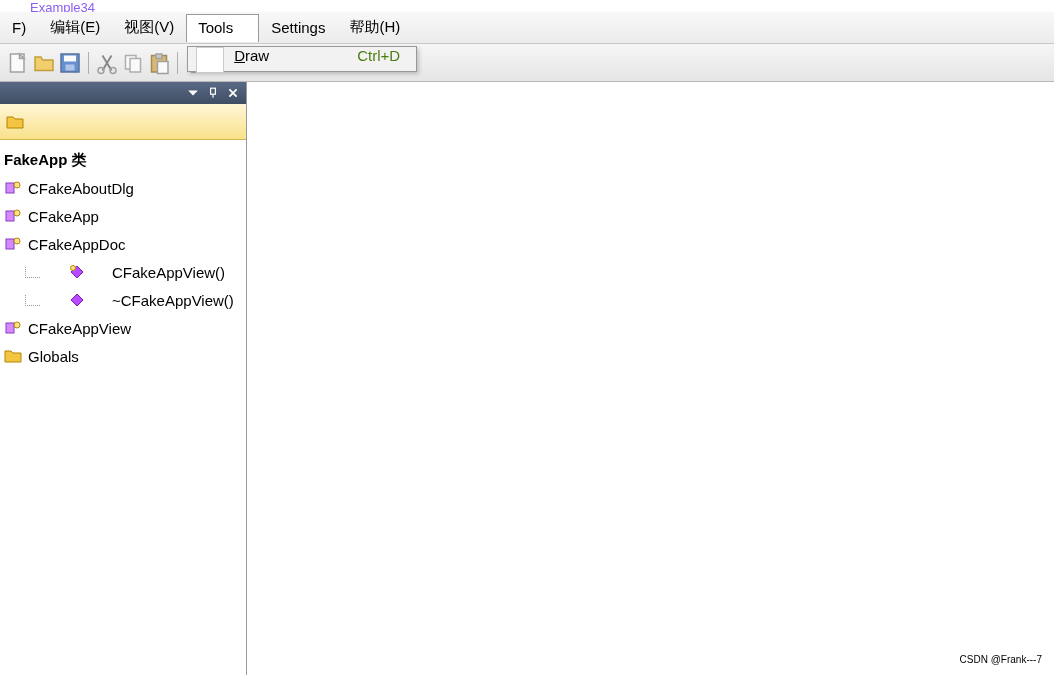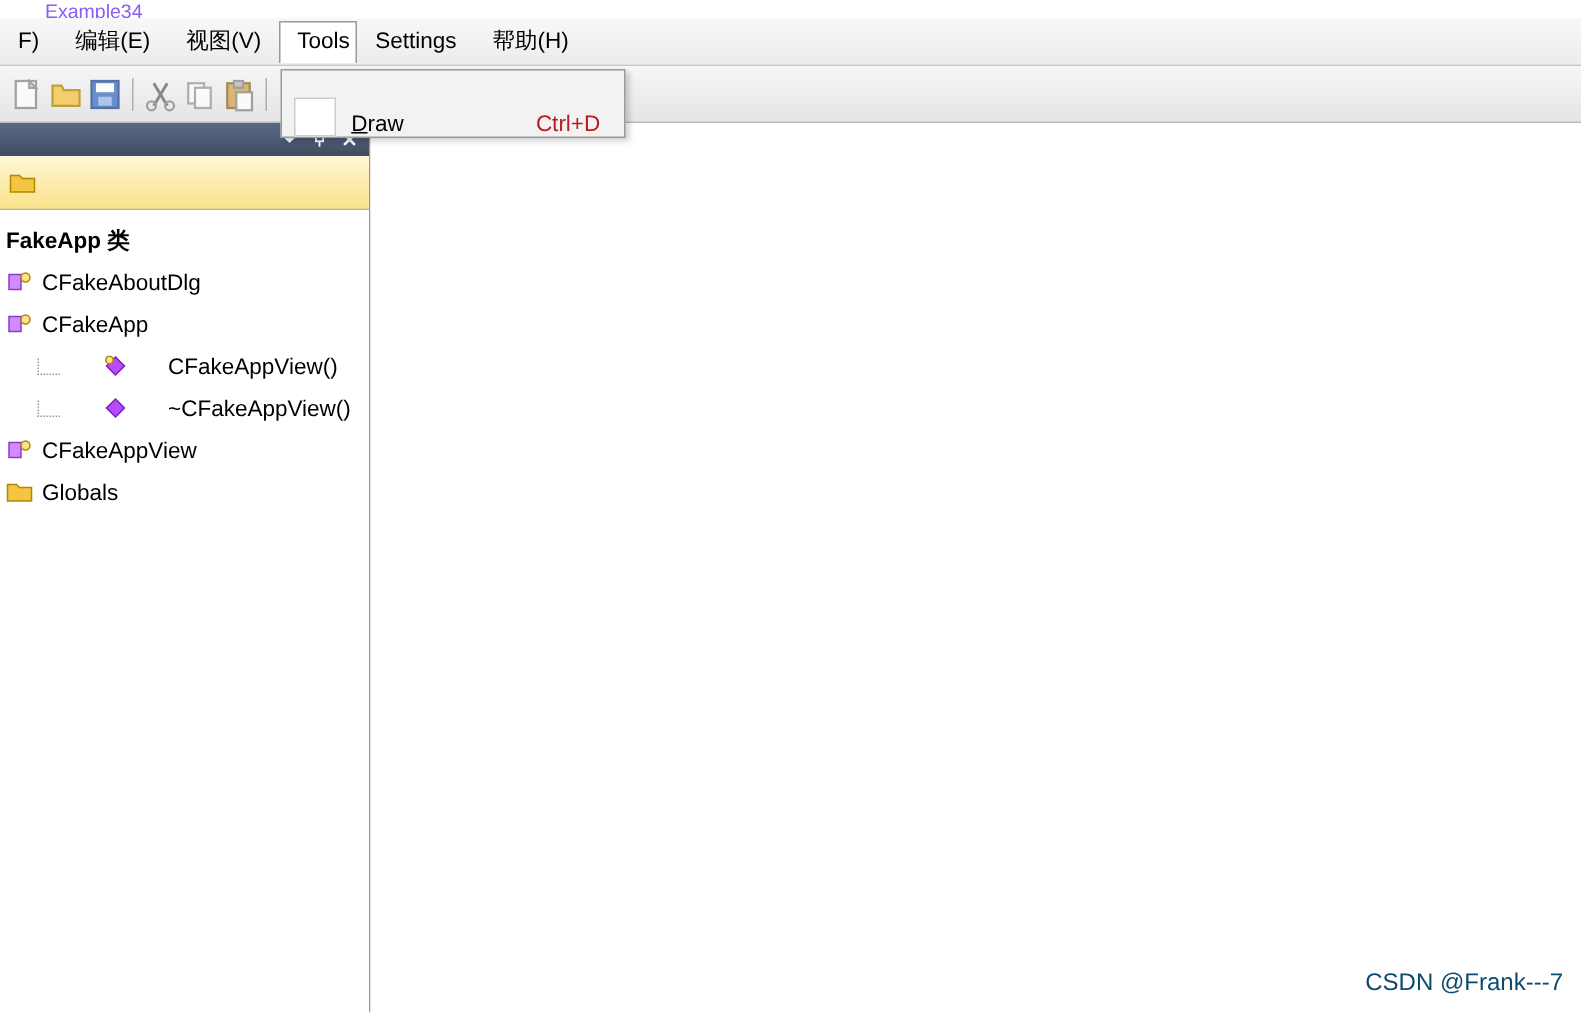--- a/index.html
+++ b/index.html
@@ -2,28 +2,28 @@
 <html><head>
   <meta charset="utf-8">
   <style>
     * { margin: 0; padding: 0; box-sizing: border-box; font-family: "Microsoft YaHei", "Segoe UI", Tahoma, sans-serif; }
     body { width: 1054px; height: 675px; background: #fff; overflow: hidden; font-size: 14px; color: #000; }
     
     .title-area { height: 12px; padding-left: 30px; font-size: 13px; color: #8b5cf6; overflow: hidden; }
     
     .menubar { height: 32px; background: linear-gradient(#f8f8f8, #ececec); border-bottom: 1px solid #c8c8c8; display: flex; align-items: center; padding-left: 0; font-size: 15px; }
     .menu-item { padding: 5px 12px; cursor: default; position: relative; }
-    .menu-item.active { background: #fff; border: 1px solid #999; border-bottom: none; padding: 4px 4px 6px 11px; z-index: 20; }
+    .menu-item.active { background: #fff; border: 1px solid #999; border-bottom: none; padding: 4px 25px 6px 11px; z-index: 20; }
     
     .dropdown { position: absolute; top: 31px; left: 0; width: 230px; background: #f2f2f2; border: 1px solid #999; box-shadow: 2px 2px 4px rgba(0,0,0,0.2); z-index: 10; }
-    .dropdown-item { display: flex; align-items: flex-end; height: 44px; padding: 0 8px; }
+    .dropdown-item { display: flex; align-items: flex-start; height: 24px; padding: 0 8px; }
     .dropdown-icon { width: 28px; height: 26px; background: #fff; border: 1px solid #ccc; margin-right: 10px; }
     .dropdown-label { flex: 1; font-size: 15px; }
     .dropdown-label u { text-decoration: underline; }
-    .dropdown-shortcut { font-size: 15px; color: #b91c1c; padding-right: 8px; }
+    .dropdown-shortcut { font-size: 15px; color: #4d7c0f; padding-right: 8px; }
     
     .toolbar { height: 38px; background: linear-gradient(#f6f6f6, #e5e5e5); border-bottom: 1px solid #b8b8b8; display: flex; align-items: center; padding: 0 6px; gap: 2px; }
     .tb-btn { width: 24px; height: 24px; display: flex; align-items: center; justify-content: center; opacity: 0.75; }
     .tb-sep { width: 1px; height: 22px; background: #b0b0b0; margin: 0 4px; }
     
     .main { display: flex; height: calc(675px - 12px - 32px - 38px); }
     
     .sidebar { width: 247px; background: #fff; border-right: 1px solid #999; display: flex; flex-direction: column; }
     .pane-header { height: 22px; background: linear-gradient(#5a6a85, #3f4d63); display: flex; align-items: center; justify-content: flex-end; padding: 0 6px; gap: 6px; }
     .pane-ctl { width: 14px; height: 14px; color: #fff; font-size: 11px; display: flex; align-items: center; justify-content: center; cursor: default; }
@@ -39,21 +39,21 @@
     .indent-2 { padding-left: 18px; gap: 28px; }
     .tree-guide { width: 20px; display: flex; align-items: center; justify-content: center; color: #999; }
     .tree-guide::before { content: ""; width: 14px; height: 10px; border-left: 1px dotted #999; border-bottom: 1px dotted #999; display: block; }
     
     .icon-class { width: 18px; height: 16px; }
     .icon-method { width: 14px; height: 14px; }
     .icon-folder { width: 18px; height: 16px; }
     
     .content { flex: 1; background: #fff; }
     
-    .watermark { position: absolute; bottom: 10px; right: 12px; font-size: 16px; color: #0c4a6e; font-family: Arial, sans-serif; }
+    .watermark { position: absolute; bottom: 10px; right: 12px; font-size: 10px; color: #000000; font-family: Arial, sans-serif; }
   </style>
 </head>
 <body>
 
 <div class="title-area">Example34</div>
 
 <div class="menubar">
   <div class="menu-item">F)</div>
   <div class="menu-item">编辑(E)</div>
   <div class="menu-item">视图(V)</div>
@@ -157,20 +157,27 @@
           </svg>
         <span>CFakeAboutDlg</span>
       </div>
       <div class="tree-row indent-1">
         <svg class="icon-class" viewBox="0 0 18 16">
             <rect x="2" y="3" width="8" height="10" fill="#d48aff" stroke="#8a3dc4"></rect>
             <circle cx="13" cy="5" r="3" fill="#f9e28a" stroke="#b38600"></circle>
           </svg>
         <span>CFakeApp</span>
       </div>
+      <div class="tree-row indent-1">
+        <svg class="icon-class" viewBox="0 0 18 16">
+            <rect x="2" y="3" width="8" height="10" fill="#d48aff" stroke="#8a3dc4"></rect>
+            <circle cx="13" cy="5" r="3" fill="#f9e28a" stroke="#b38600"></circle>
+          </svg>
+        <span>CFakeAppDoc</span>
+      </div>
       <div class="tree-row indent-2">
         <span class="tree-guide"></span>
         <svg class="icon-method" viewBox="0 0 14 14">
             <path d="M7 1 L13 7 L7 13 L1 7 Z" fill="#b84aff" stroke="#7a1fb8"></path>
             <circle cx="3" cy="3" r="2.5" fill="#f9e28a" stroke="#b38600"></circle>
           </svg>
         <span>CFakeAppView()</span>
       </div>
       <div class="tree-row indent-2">
         <span class="tree-guide"></span>

